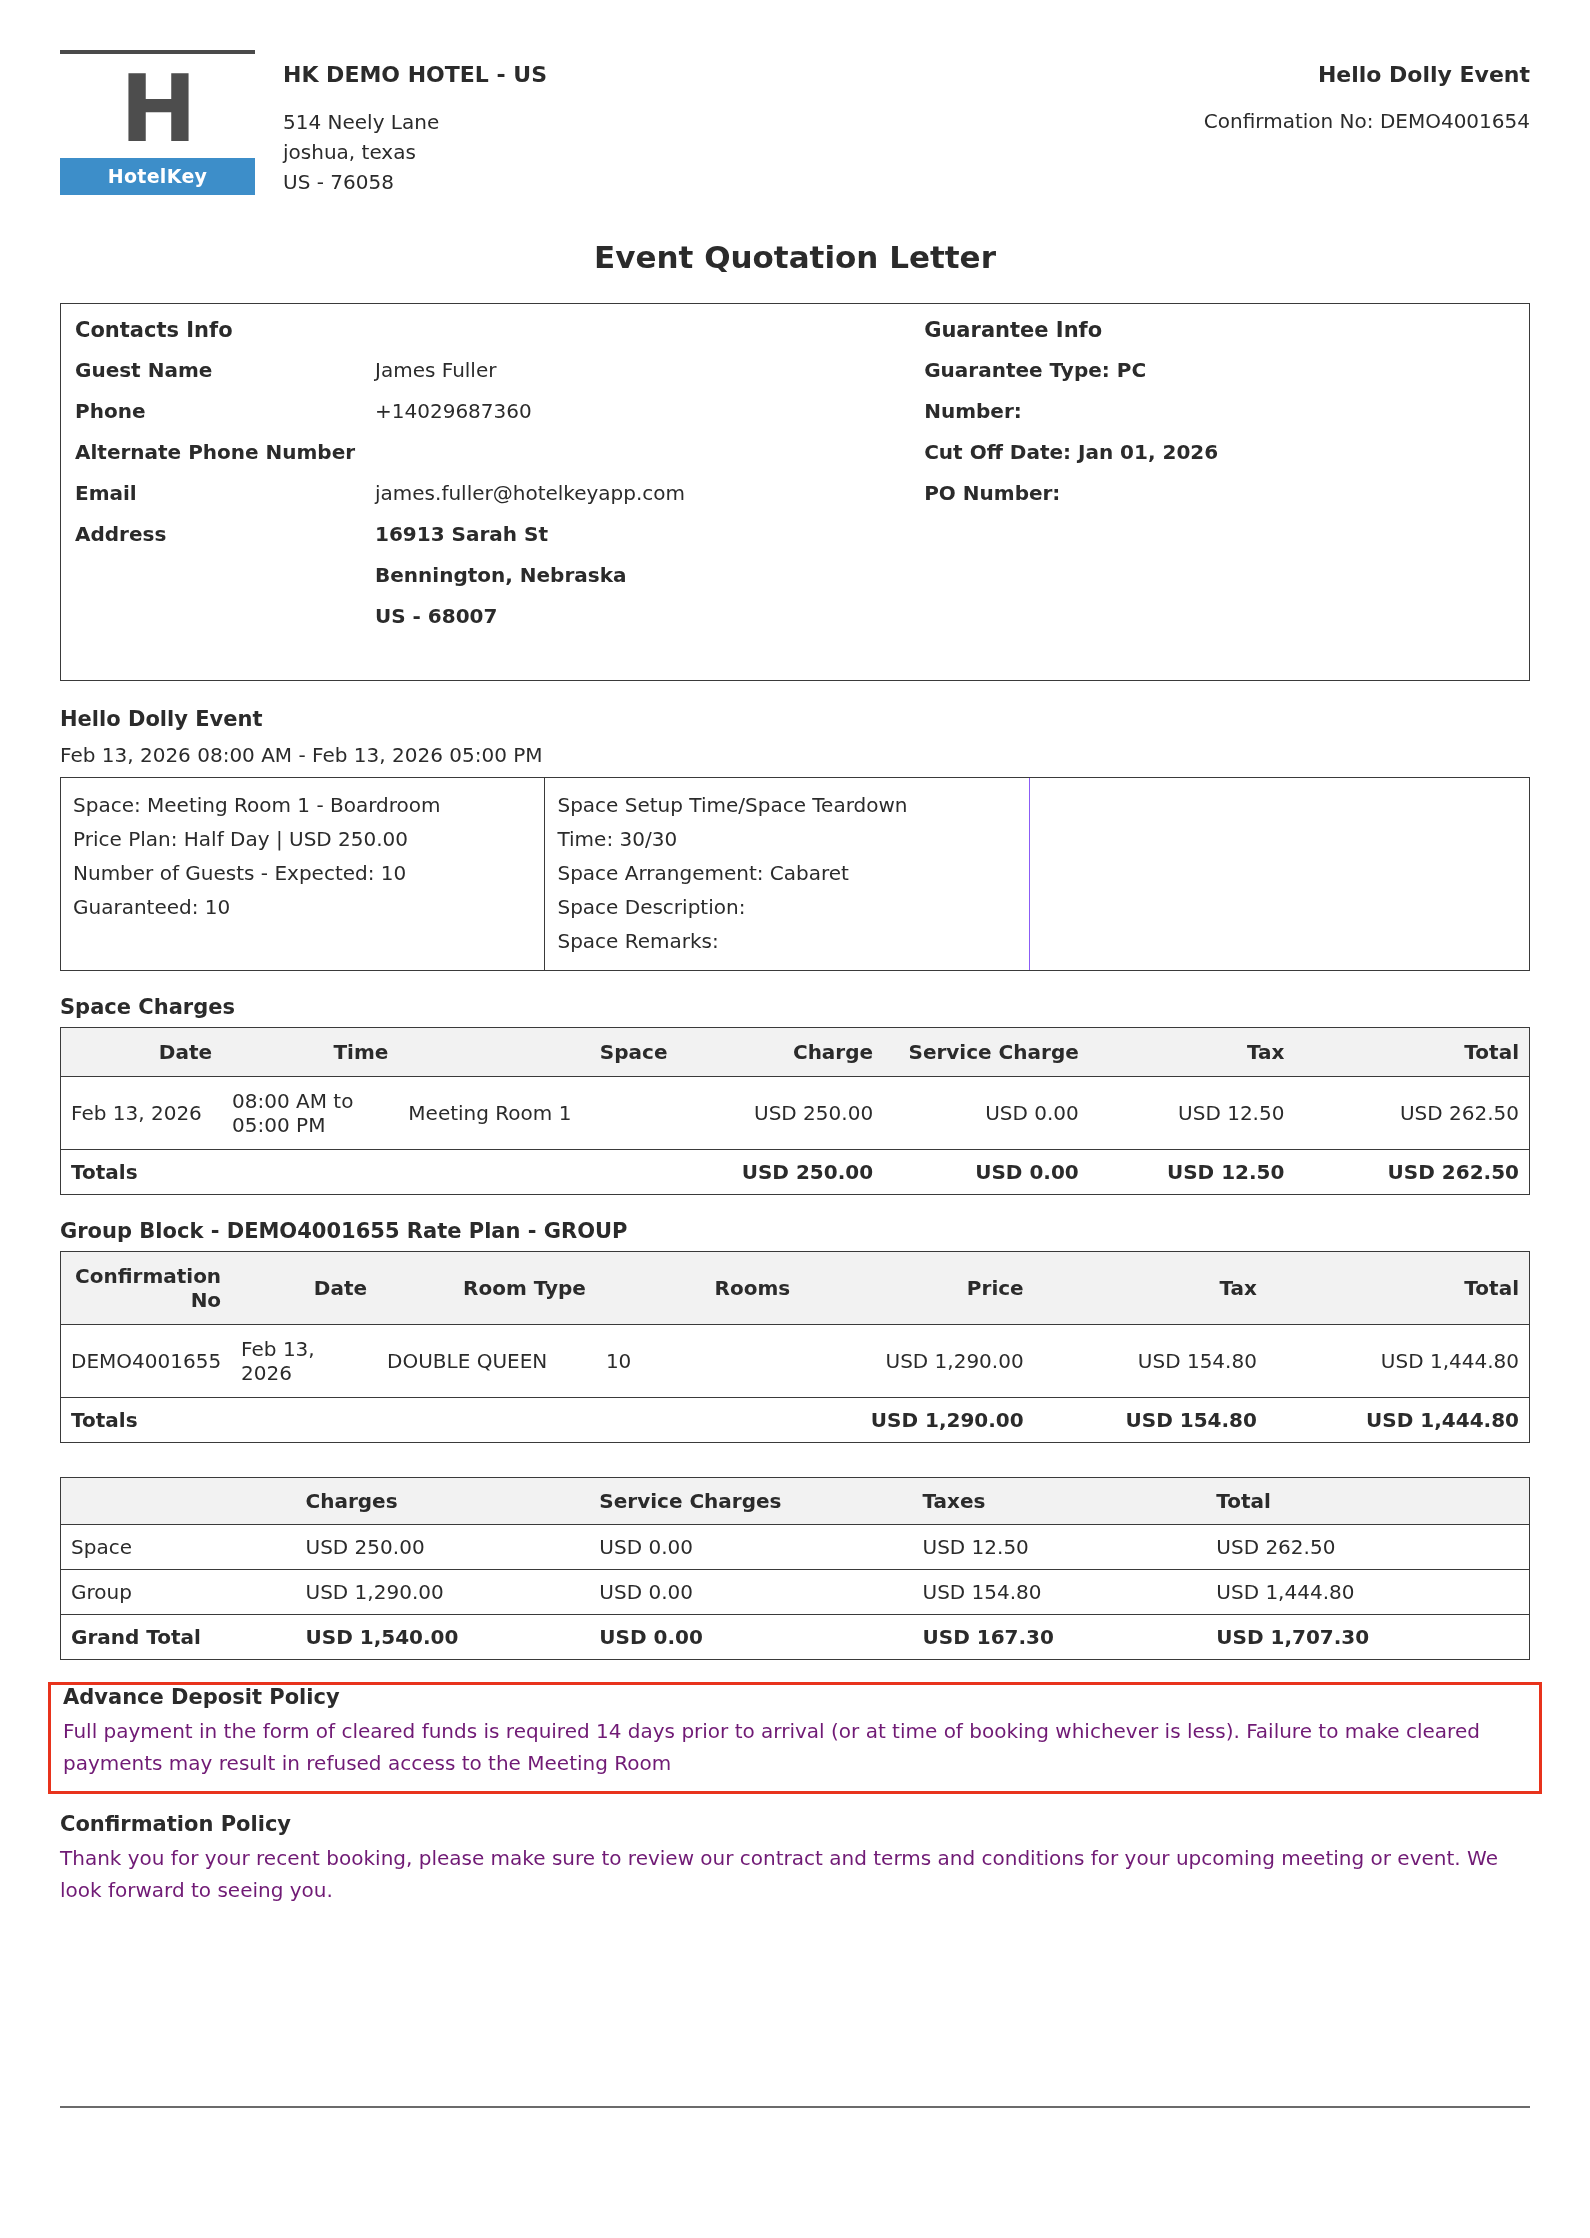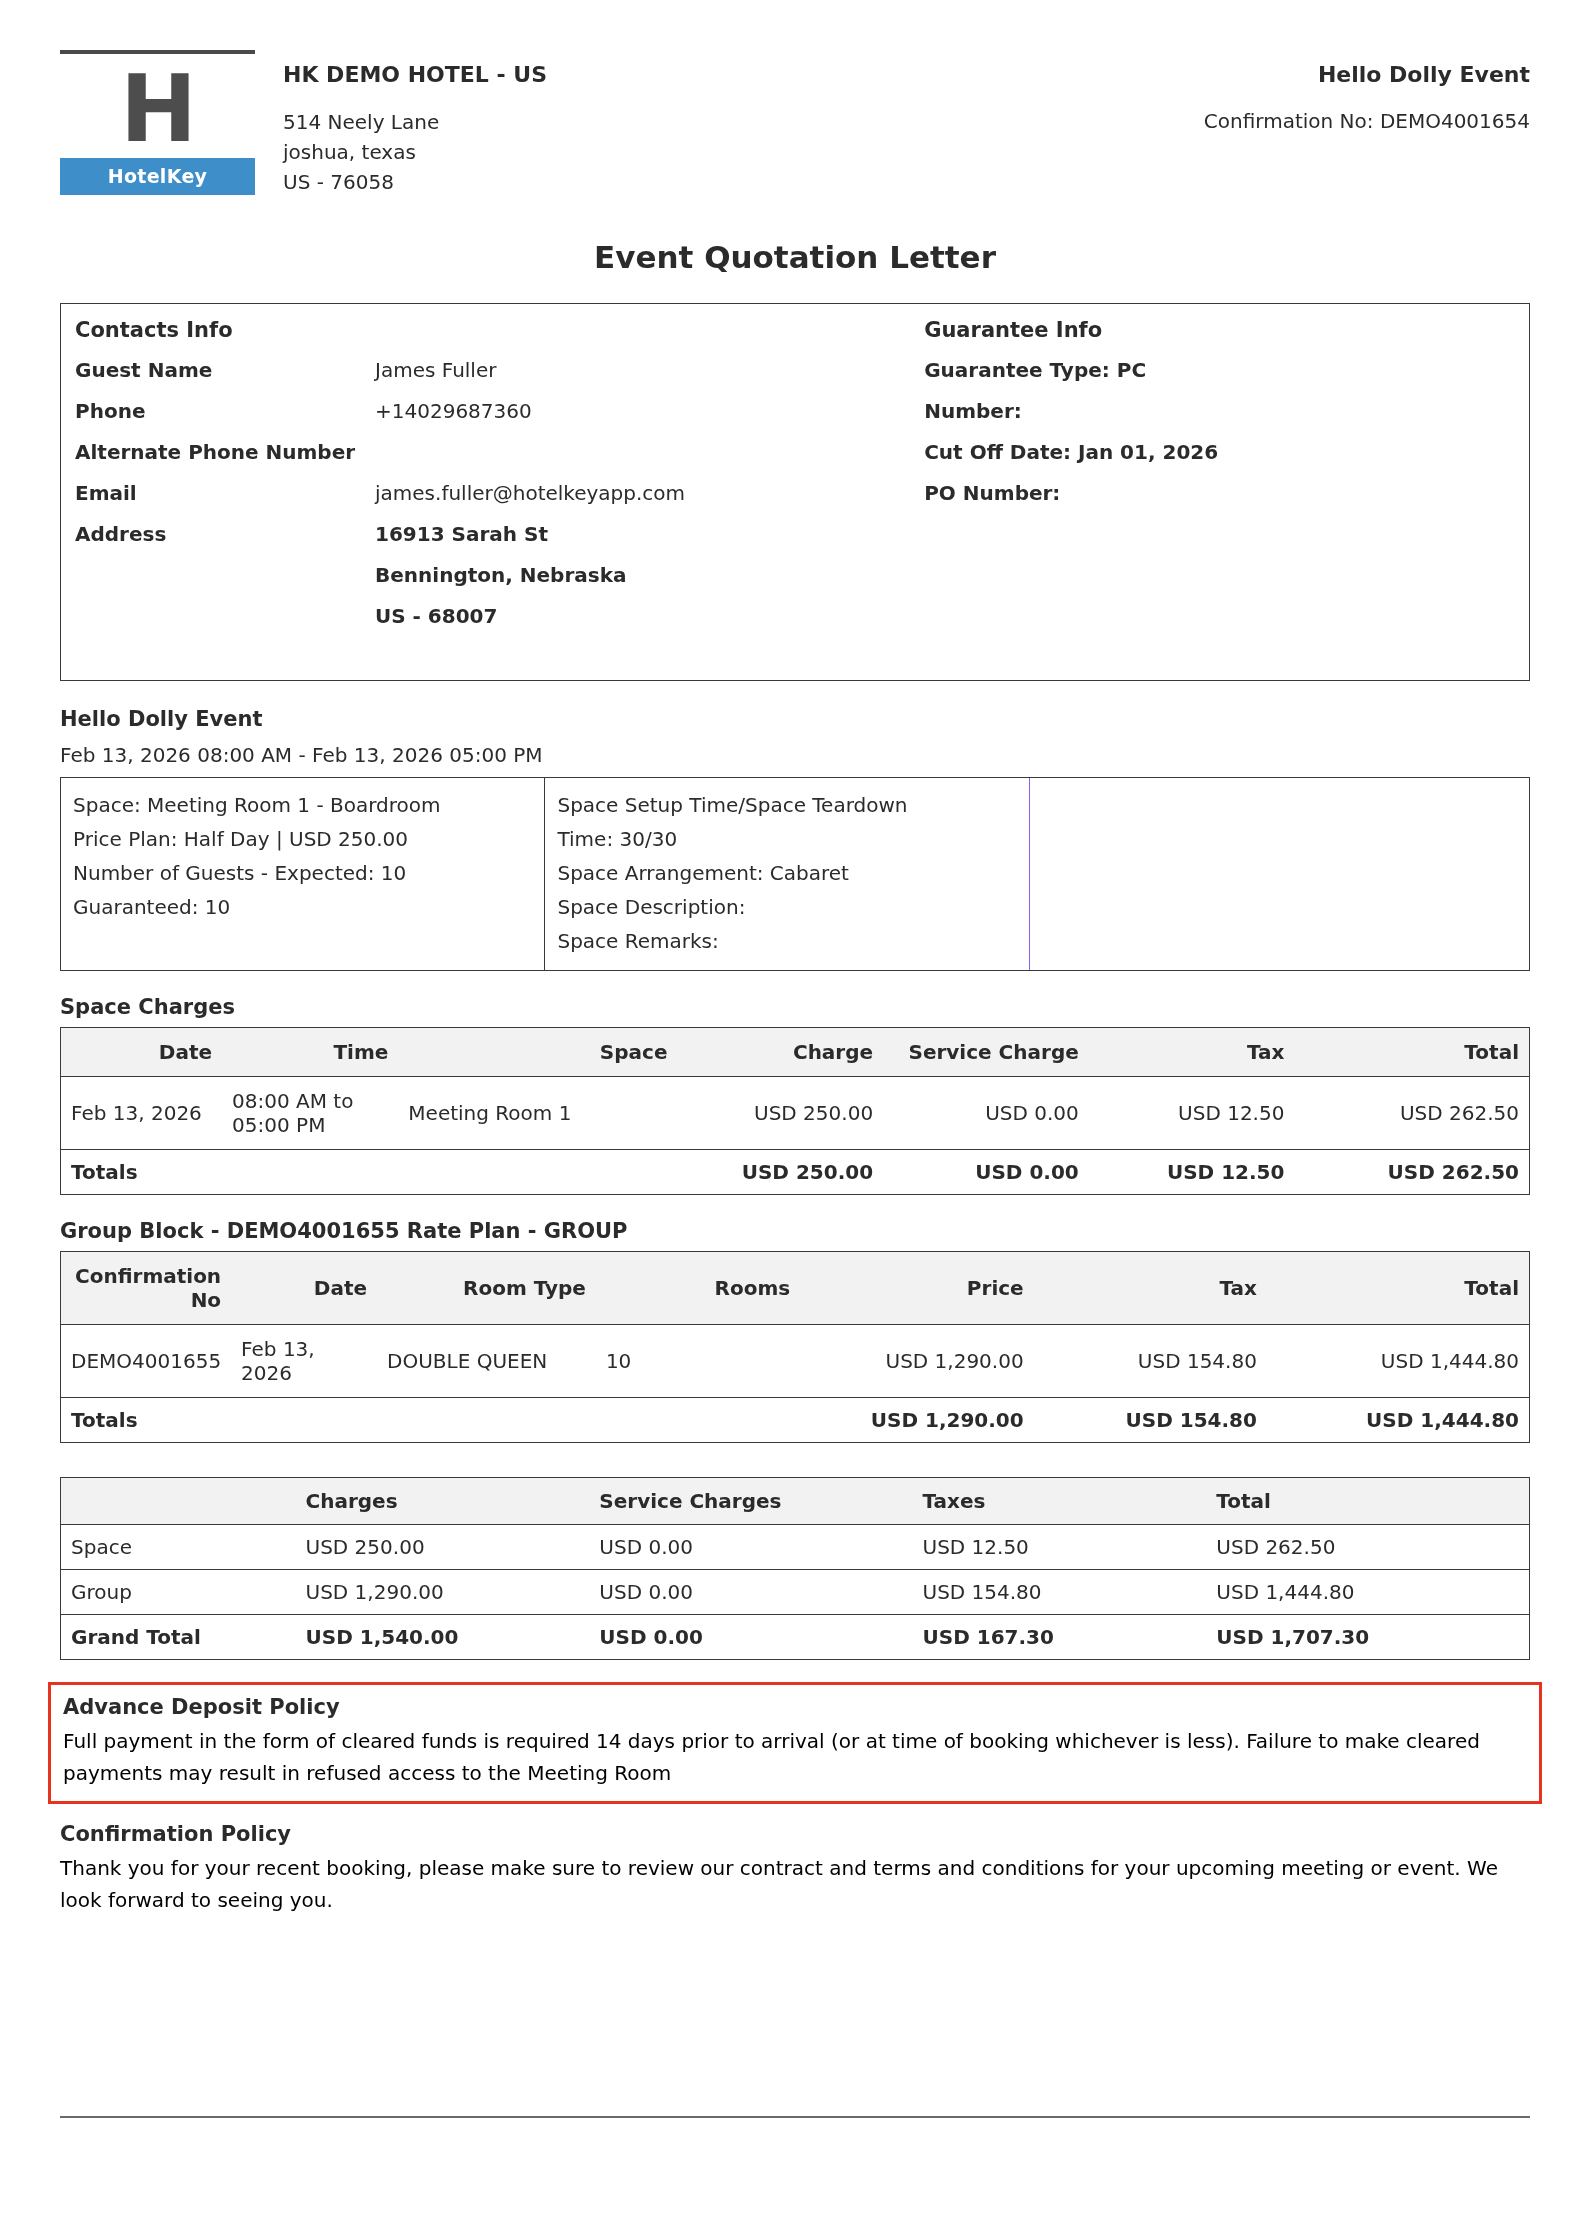--- a/index.html
+++ b/index.html
@@ -220,27 +220,27 @@
   
   .policy { margin-top: 18px; }
   .policy h4 {
     font-size: 21px;
     font-weight: bold;
     color: #2b2b2b;
     margin: 0 0 6px 0;
   }
   .policy p {
     font-size: 20px;
-    color: #000000;
+    color: #701a75;
     margin: 0;
     line-height: 32px;
   }
   .highlight-box {
     border: 3px solid #e8331c;
-    padding: 10px 12px 12px 12px;
+    padding: 0 12px 12px 12px;
     margin-top: 22px;
     margin-left: -12px;
     margin-right: -12px;
   }
   .footer-rule {
     border-top: 2px solid #6b6b6b;
     margin-top: 200px;
   }
 </style>
 </head>

